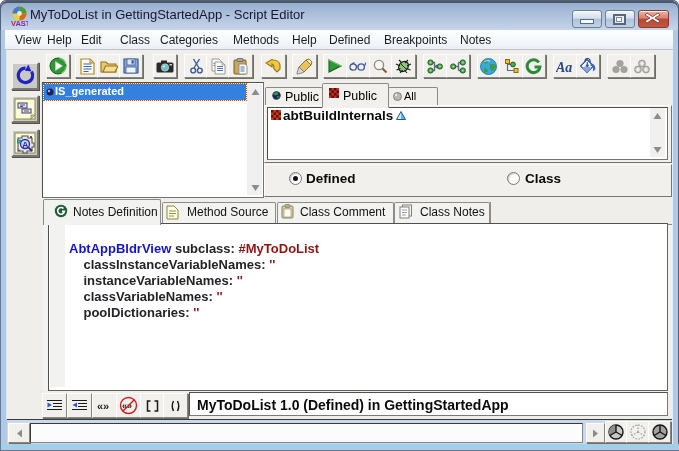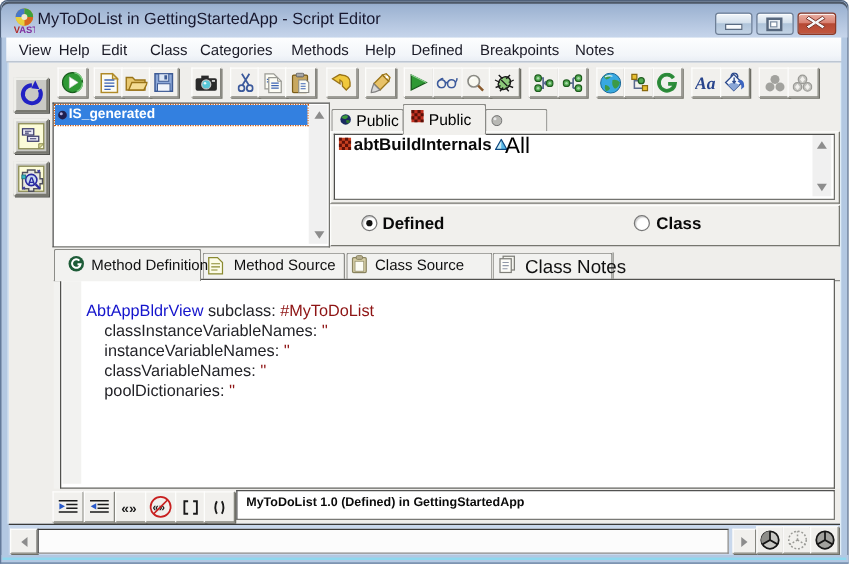--- a/index.html
+++ b/index.html
@@ -318,21 +318,21 @@
 <span class="abs" style="left:285px;top:90px;font-size:12.5px;z-index:4">Public</span>
 <svg class="abs" style="left:329px;top:88px;z-index:4" width="10" height="10">
     <rect x="0" y="0" width="10" height="10" fill="#C03020"></rect>
     <path d="M0 0h2.5v2.5h-2.5zM5 0h2.5v2.5h-2.5zM2.5 2.5h2.5v2.5h-2.5zM7.5 2.5h2.5v2.5h-2.5zM0 5h2.5v2.5h-2.5zM5 5h2.5v2.5h-2.5zM2.5 7.5h2.5v2.5h-2.5zM7.5 7.5h2.5v2.5h-2.5z" fill="#5A1008"></path>
   </svg>
 <span class="abs" style="left:343px;top:89px;font-size:12.5px;z-index:4">Public</span>
 <svg class="abs" style="left:393px;top:92px;z-index:4" width="9" height="9">
     <circle cx="4.5" cy="4.5" r="4" fill="#B8B8B4" stroke="#707070" stroke-width="0.8"></circle>
     <circle cx="3" cy="3" r="1.2" fill="#E8E8E8"></circle>
   </svg>
-<span class="abs" style="left:404px;top:106px;font-size:18px;z-index:4">All</span>
+<span class="abs" style="left:404px;top:90px;font-size:11px;z-index:4">All</span>
 
 <div class="abs" style="left:264px;top:105px;width:406px;height:56px;background:#F1F0ED;border-top:1px solid #FDFDFC;border-left:1px solid #FDFDFC;border-right:1px solid #76766F;border-bottom:1px solid #76766F"></div>
 <div class="sunk" style="left:267px;top:107px;width:399px;height:51px"></div>
 <svg class="abs" style="left:271px;top:110px" width="10" height="10">
     <rect width="10" height="10" fill="#C84020"></rect>
     <path d="M0 0h2.5v2.5h-2.5zM5 0h2.5v2.5h-2.5zM2.5 2.5h2.5v2.5h-2.5zM7.5 2.5h2.5v2.5h-2.5zM0 5h2.5v2.5h-2.5zM5 5h2.5v2.5h-2.5zM2.5 7.5h2.5v2.5h-2.5zM7.5 7.5h2.5v2.5h-2.5z" fill="#601208"></path>
   </svg>
 <div class="abs" style="left:283px;top:108px;font-size:13.5px;font-weight:bold;color:#0A0A0A">abtBuildInternals</div>
 <svg class="abs" style="left:396px;top:111px" width="10" height="9">
     <path d="M5 0.5 L9.5 8.5 L0.5 8.5 Z" fill="#58B8E8"></path>
@@ -358,42 +358,42 @@
 <div class="tab2" style="left:277px;top:202px;width:115px;height:22px"></div>
 <div class="tab2" style="left:394px;top:202px;width:94px;height:22px"></div>
 <div class="abs" style="left:490px;top:202px;width:1px;height:22px;background:#8C8C88"></div>
 
 <div class="abs" style="left:43px;top:224px;width:629px;height:166px;background:#F2F2F0;border-top:1px solid #8C8C88"></div>
 <div class="tab2" style="left:43px;top:199px;width:116px;height:25px;z-index:3;border-bottom:none;background:#F2F2F0"></div>
 <svg class="abs" style="left:54px;top:204px;z-index:4" width="14" height="14" viewBox="0 0 14 14">
     <circle cx="7" cy="7" r="6.2" fill="#1E5C38"></circle>
     <path d="M9.5 4.5 A3.4 3.4 0 1 0 10.4 7.4 L8 7.4" stroke="#fff" stroke-width="1.6" fill="none"></path>
   </svg>
-<span class="abs" style="left:73px;top:205px;font-size:12px;z-index:4;color:#111">Method Definition</span>
+<span class="abs" style="left:73px;top:205px;font-size:12px;z-index:4;color:#111">Notes Definition</span>
 <svg class="abs" style="left:166px;top:205px;z-index:4" width="13" height="15">
     <path d="M1 1 h7 l4 4 v9 h-11 z" fill="#FCFCE8" stroke="#8A8A30" stroke-width="1"></path>
     <path d="M3 6h7M3 8.5h7M3 11h5" stroke="#8A8A30" stroke-width="0.9"></path>
   </svg>
 <span class="abs" style="left:187px;top:205px;font-size:12px;z-index:4;color:#111">Method Source</span>
 <svg class="abs" style="left:281px;top:204px;z-index:4" width="13" height="15">
     <rect x="1" y="2" width="11" height="12" rx="1" fill="#D8D0A8" stroke="#8A8460" stroke-width="1"></rect>
     <rect x="4" y="0.5" width="5" height="3" rx="1" fill="#B8B090" stroke="#8A8460" stroke-width="0.8"></rect>
     <rect x="3" y="5" width="7" height="8" fill="#FCFCF4" stroke="#9A9470" stroke-width="0.7"></rect>
   </svg>
-<span class="abs" style="left:300px;top:205px;font-size:12px;z-index:4;color:#111">Class Source</span>
+<span class="abs" style="left:300px;top:205px;font-size:12px;z-index:4;color:#111">Class Comment</span>
 <svg class="abs" style="left:399px;top:204px;z-index:4" width="14" height="15">
     <rect x="3.5" y="1" width="9" height="11" fill="#F4F4EE" stroke="#80807A" stroke-width="1"></rect>
     <rect x="1" y="3" width="9" height="11" fill="#FCFCF8" stroke="#80807A" stroke-width="1"></rect>
     <path d="M3 6h5M3 8.5h5M3 11h4" stroke="#9098A8" stroke-width="0.9"></path>
   </svg>
-<span class="abs" style="left:420px;top:205px;font-size:15px;z-index:4;color:#111">Class Notes</span>
+<span class="abs" style="left:420px;top:205px;font-size:12px;z-index:4;color:#111">Class Notes</span>
 
 <div class="abs" style="left:48px;top:223px;width:618px;height:166px;background:#fff;border:1px solid #62625E;border-top-color:#51514E;border-left-color:#51514E"></div>
 <div class="abs" style="left:50px;top:225px;width:15px;height:162px;background:#F2F2F0"></div>
-<div class="abs" style="left:69px;top:241px;font-size:13px;font-weight:normal;line-height:16px;color:#232328;white-space:pre"><span class="kblue">AbtAppBldrView</span> subclass: <span class="kred">#MyToDoList</span>
+<div class="abs" style="left:69px;top:241px;font-size:13px;font-weight:bold;line-height:16px;color:#232328;white-space:pre"><span class="kblue">AbtAppBldrView</span> subclass: <span class="kred">#MyToDoList</span>
     classInstanceVariableNames: <span class="kred">''</span>
     instanceVariableNames: <span class="kred">''</span>
     classVariableNames: <span class="kred">''</span>
     poolDictionaries: <span class="kred">''</span></div>
 
 <div class="tb" style="left:42px;top:393px;width:23px;height:23px">
     <svg width="17" height="13">
       <path d="M1 1.5 h15 M7 4.5 h9 M7 7.5 h9 M1 10.5 h15" stroke="#1A1A1A" stroke-width="1.2"></path>
       <path d="M6 6 L1.5 3.5 L1.5 8.5 Z" fill="#2858C8"></path>
     </svg>
@@ -420,21 +420,21 @@
     <svg width="13" height="12">
       <path d="M4.5 1 H1.5 V11 H4.5 M8.5 1 H11.5 V11 H8.5" stroke="#1A1A1A" stroke-width="1.5" fill="none"></path>
     </svg>
   </div>
 <div class="tb" style="left:163px;top:393px;width:23px;height:23px">
     <svg width="13" height="12">
       <path d="M4.5 1 Q2 6 4.5 11 M8.5 1 Q11 6 8.5 11" stroke="#1A1A1A" stroke-width="1.5" fill="none"></path>
     </svg>
   </div>
 <div class="abs" style="left:189px;top:392px;width:479px;height:24px;background:#fff;border:1px solid #515150;border-right-color:#7A7A76;border-bottom-color:#7A7A76;box-sizing:border-box"></div>
-<div class="abs" style="left:197px;top:397px;font-size:10px;font-weight:bold;color:#0A0A0A">MyToDoList 1.0 (Defined) in GettingStartedApp</div>
+<div class="abs" style="left:197px;top:397px;font-size:14px;font-weight:bold;color:#0A0A0A">MyToDoList 1.0 (Defined) in GettingStartedApp</div>
 
 <div class="abs" style="left:7px;top:419px;width:665px;height:1px;background:#3A3A38"></div>
 
 <div class="abs" style="left:7px;top:420px;width:665px;height:24px;background:#C9D8EC"></div>
 <div class="tb" style="left:8px;top:423px;width:20px;height:18px">
     <svg width="7" height="9">
       <path d="M6 0.5 L6 8.5 L1 4.5 Z" fill="#8C8C8C"></path>
     </svg>
   </div>
 <div class="abs" style="left:30px;top:423px;width:551px;height:18px;background:#FCFCFC;border:1px solid #3A3A38;border-right-color:#888;border-bottom-color:#888"></div>

